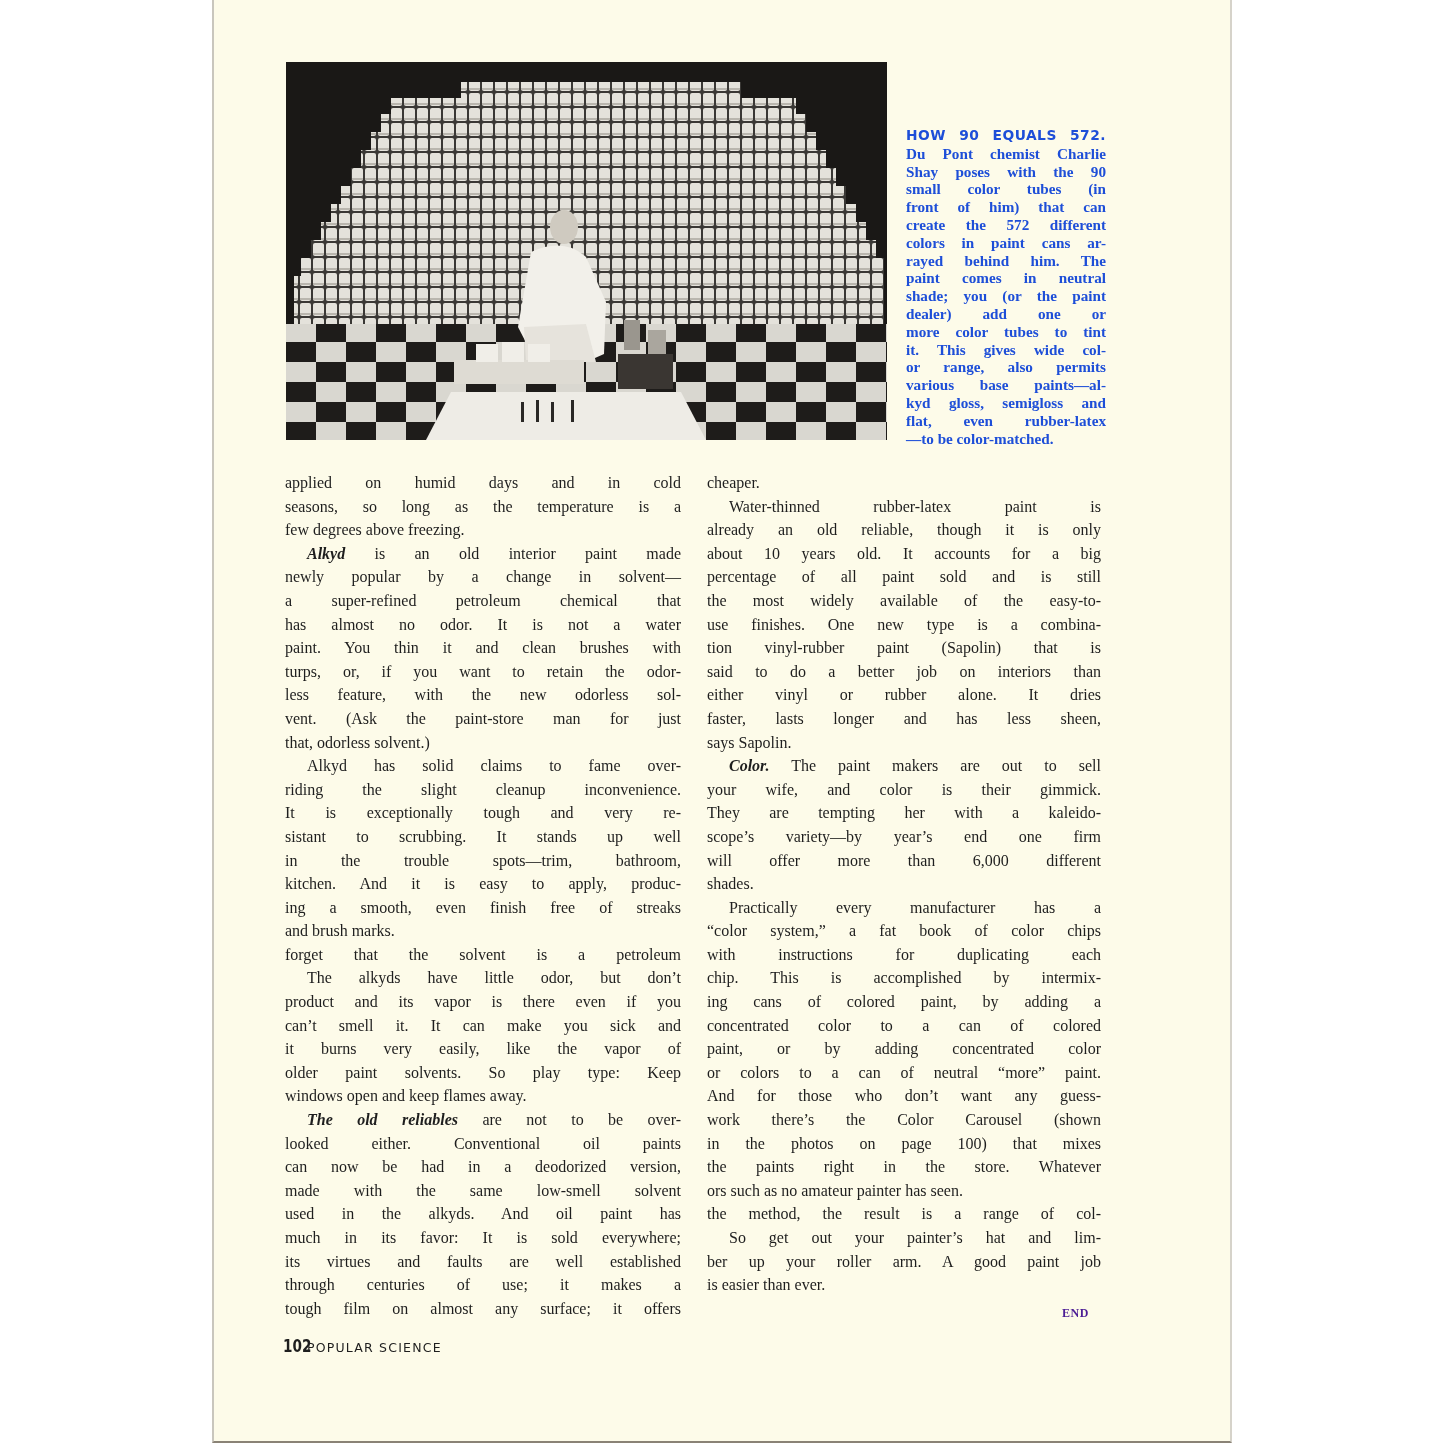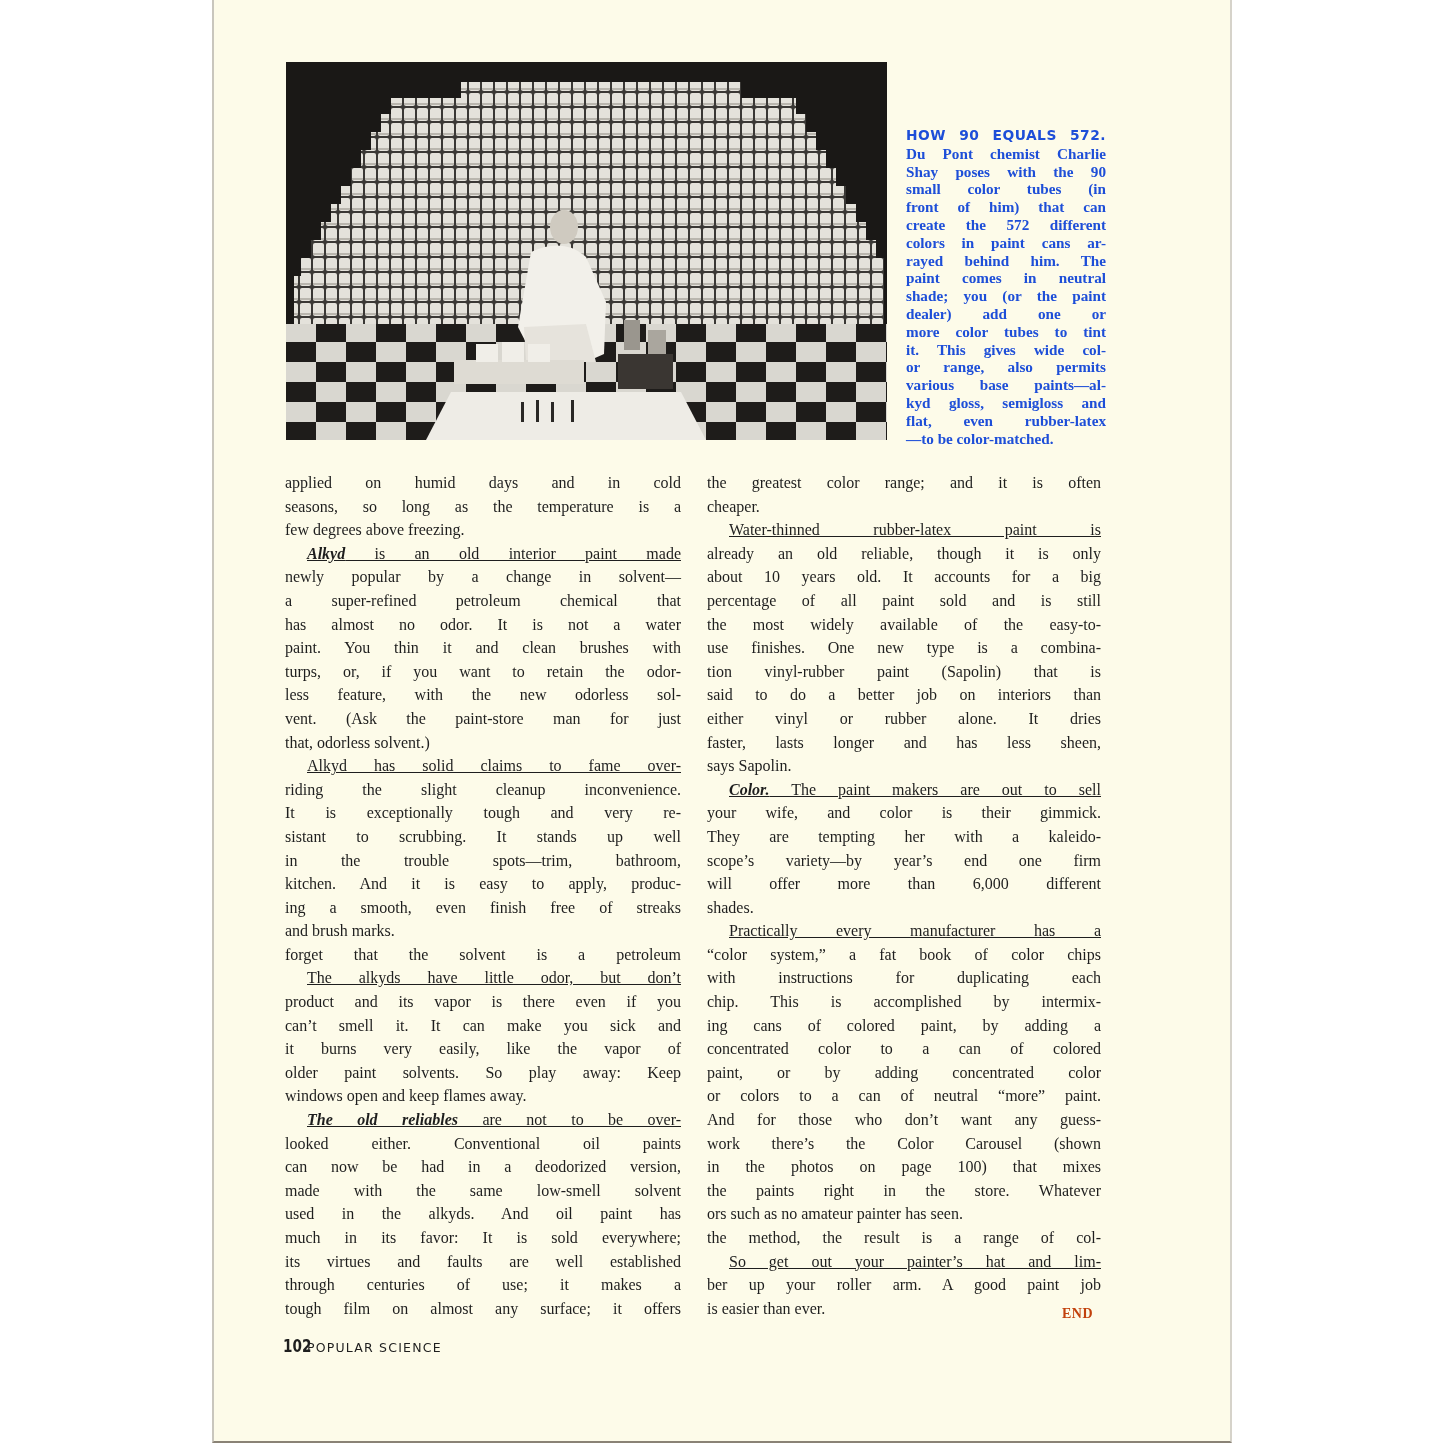--- a/index.html
+++ b/index.html
@@ -28,25 +28,25 @@
   .caption .cap-head { font-family:"DejaVu Sans","Liberation Sans",sans-serif; letter-spacing:0.5px; font-size:13.8px; }
   .col {
     position:absolute; width:396px;
     font-family:"Liberation Serif","DejaVu Serif",serif;
     font-size:16px; line-height:23.6px; color:#1e1e1e;
   }
   .col-left { left:285px; top:471px; }
   .col-right { left:707px; top:471px; width:394px; }
   .ln { display:block; height:23.6px; white-space:nowrap; text-align:justify; text-align-last:justify; }
   .ln.end { text-align-last:left; }
-  .ln.indent { padding-left:22px;text-decoration:underline; }
+  .ln.indent { padding-left:22px; }
   .ln b i, .ln i b, .kw { font-weight:bold; font-style:italic; }
   .end-mark {
     position:absolute; left:1062px; top:1306px;
-    font-family:"Liberation Serif","DejaVu Serif",serif; font-size:14px; font-weight:bold; letter-spacing:0.5px; color:#c2410c;text-align:right;
+    font-family:"Liberation Serif","DejaVu Serif",serif; font-size:12px; font-weight:bold; letter-spacing:0.5px; color:#4c1d95;text-align:right;
   }
   .footer {
     position:absolute; left:283px; top:1336px; height:22px; display:flex; align-items:baseline; color:#1e1e1e;
   }
   .folio { font-family:"DejaVu Sans","Liberation Sans",sans-serif; font-weight:bold; font-size:17px; transform:scaleX(0.8); transform-origin:left; display:inline-block; width:24px; }
   .mag { font-family:"DejaVu Sans","Liberation Sans",sans-serif; font-size:12.5px; letter-spacing:1.2px; }
 </style>
 </head>
 <body>
 
@@ -136,34 +136,33 @@
     <span class="ln"><span>sistant to scrubbing. It stands up well</span></span>
     <span class="ln"><span>in the trouble spots—trim, bathroom,</span></span>
     <span class="ln"><span>kitchen. And it is easy to apply, produc-</span></span>
     <span class="ln"><span>ing a smooth, even finish free of streaks</span></span>
     <span class="ln end"><span>and brush marks.</span></span>
     <span class="ln"><span>forget that the solvent is a petroleum</span></span>
     <span class="ln indent"><span>The alkyds have little odor, but don’t</span></span>
     <span class="ln"><span>product and its vapor is there even if you</span></span>
     <span class="ln"><span>can’t smell it. It can make you sick and</span></span>
     <span class="ln"><span>it burns very easily, like the vapor of</span></span>
-    <span class="ln"><span>older paint solvents. So play away: Keep</span></span>
+    <span class="ln"><span>older paint solvents. So play type: Keep</span></span>
     <span class="ln end"><span>windows open and keep flames away.</span></span>
     <span class="ln indent"><span class="kw">The old reliables</span><span> are not to be over-</span></span>
     <span class="ln"><span>looked either. Conventional oil paints</span></span>
     <span class="ln"><span>can now be had in a deodorized version,</span></span>
     <span class="ln"><span>made with the same low-smell solvent</span></span>
     <span class="ln"><span>used in the alkyds. And oil paint has</span></span>
     <span class="ln"><span>much in its favor: It is sold everywhere;</span></span>
     <span class="ln"><span>its virtues and faults are well established</span></span>
     <span class="ln"><span>through centuries of use; it makes a</span></span>
     <span class="ln"><span>tough film on almost any surface; it offers</span></span>
   </div>
 <div class="col col-right" id="col-right">
-    <span class="ln"><span>the greatest color range; and it is often</span></span>
     <span class="ln end"><span>cheaper.</span></span>
     <span class="ln indent"><span>Water-thinned rubber-latex paint is</span></span>
     <span class="ln"><span>already an old reliable, though it is only</span></span>
     <span class="ln"><span>about 10 years old. It accounts for a big</span></span>
     <span class="ln"><span>percentage of all paint sold and is still</span></span>
     <span class="ln"><span>the most widely available of the easy-to-</span></span>
     <span class="ln"><span>use finishes. One new type is a combina-</span></span>
     <span class="ln"><span>tion vinyl-rubber paint (Sapolin) that is</span></span>
     <span class="ln"><span>said to do a better job on interiors than</span></span>
     <span class="ln"><span>either vinyl or rubber alone. It dries</span></span>

